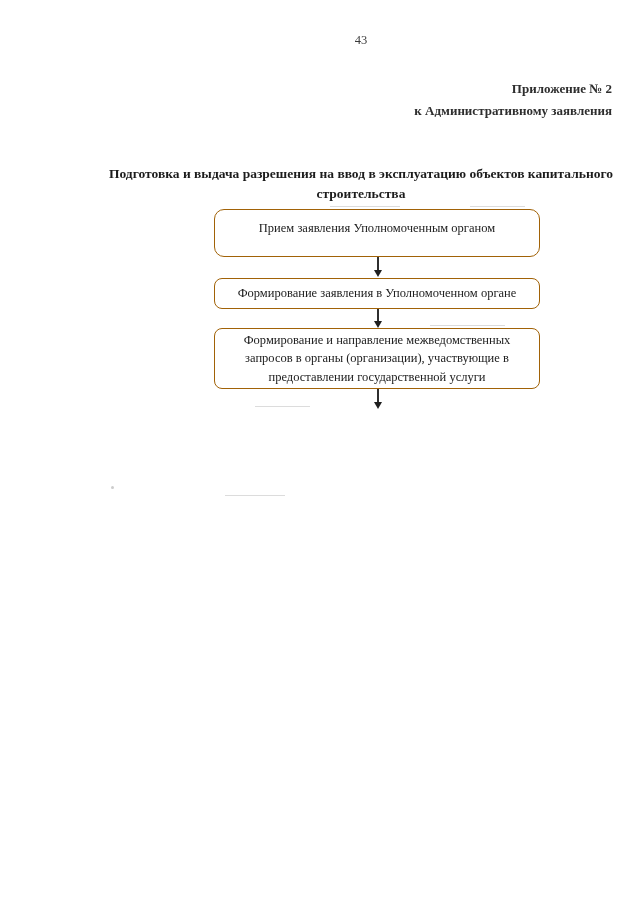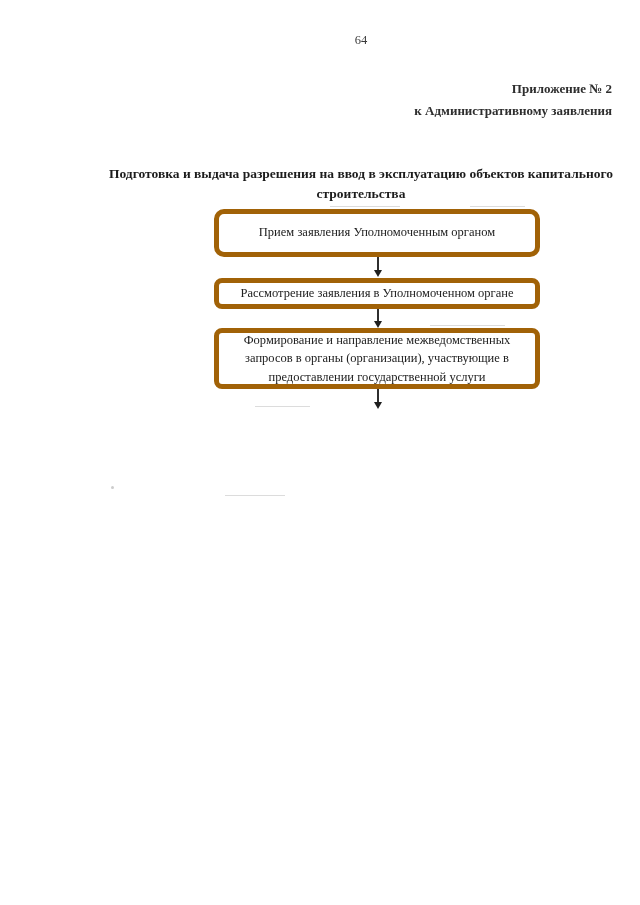--- a/index.html
+++ b/index.html
@@ -47,21 +47,21 @@
     font-size: 13.5px;
     font-weight: bold;
     line-height: 20px;
     color: #1c1c1c;
   }
 
   .flow-box {
     position: absolute;
     left: 214px;
     width: 326px;
-    border: 5px solid #a16207;
+    border: 1px solid #a16207;
     background: #ffffff;
     font-size: 12.5px;
     line-height: 18.5px;
     text-align: center;
     color: #212121;
     display: flex;
     align-items: center;
     justify-content: center;
     padding: 0 9px;
   }
@@ -101,39 +101,39 @@
   .dash-b { top: 206px; left: 470px; width: 55px; height: 1px; }
   .dash-c { top: 325px; left: 430px; width: 75px; height: 1px; }
   .dash-d { top: 406px; left: 255px; width: 55px; height: 1px; }
   .dash-e { top: 495px; left: 225px; width: 60px; height: 1px; }
 </style>
 </head>
 <body>
 
 <div class="page">
 
-  <div class="page-number">64</div>
+  <div class="page-number">43</div>
 
   <div class="appendix">
     <div>Приложение № 2</div>
     <div>к Административному заявления</div>
   </div>
 
   <div class="heading-block">
     <div class="doc-subtitle">Подготовка и выдача разрешения на ввод в эксплуатацию объектов капитального строительства</div>
   </div>
 
   <div class="flow-box box-1">
     <span>Прием заявления Уполномоченным органом</span>
   </div>
 
   <div class="arrow arrow-1"></div>
 
   <div class="flow-box box-2">
-    <span>Рассмотрение заявления в Уполномоченном органе</span>
+    <span>Формирование заявления в Уполномоченном органе</span>
   </div>
 
   <div class="arrow arrow-2"></div>
 
   <div class="flow-box box-3">
     <span>Формирование и направление межведомственных запросов в органы (организации), участвующие в предоставлении государственной услуги</span>
   </div>
 
   <div class="arrow arrow-3"></div>
 

